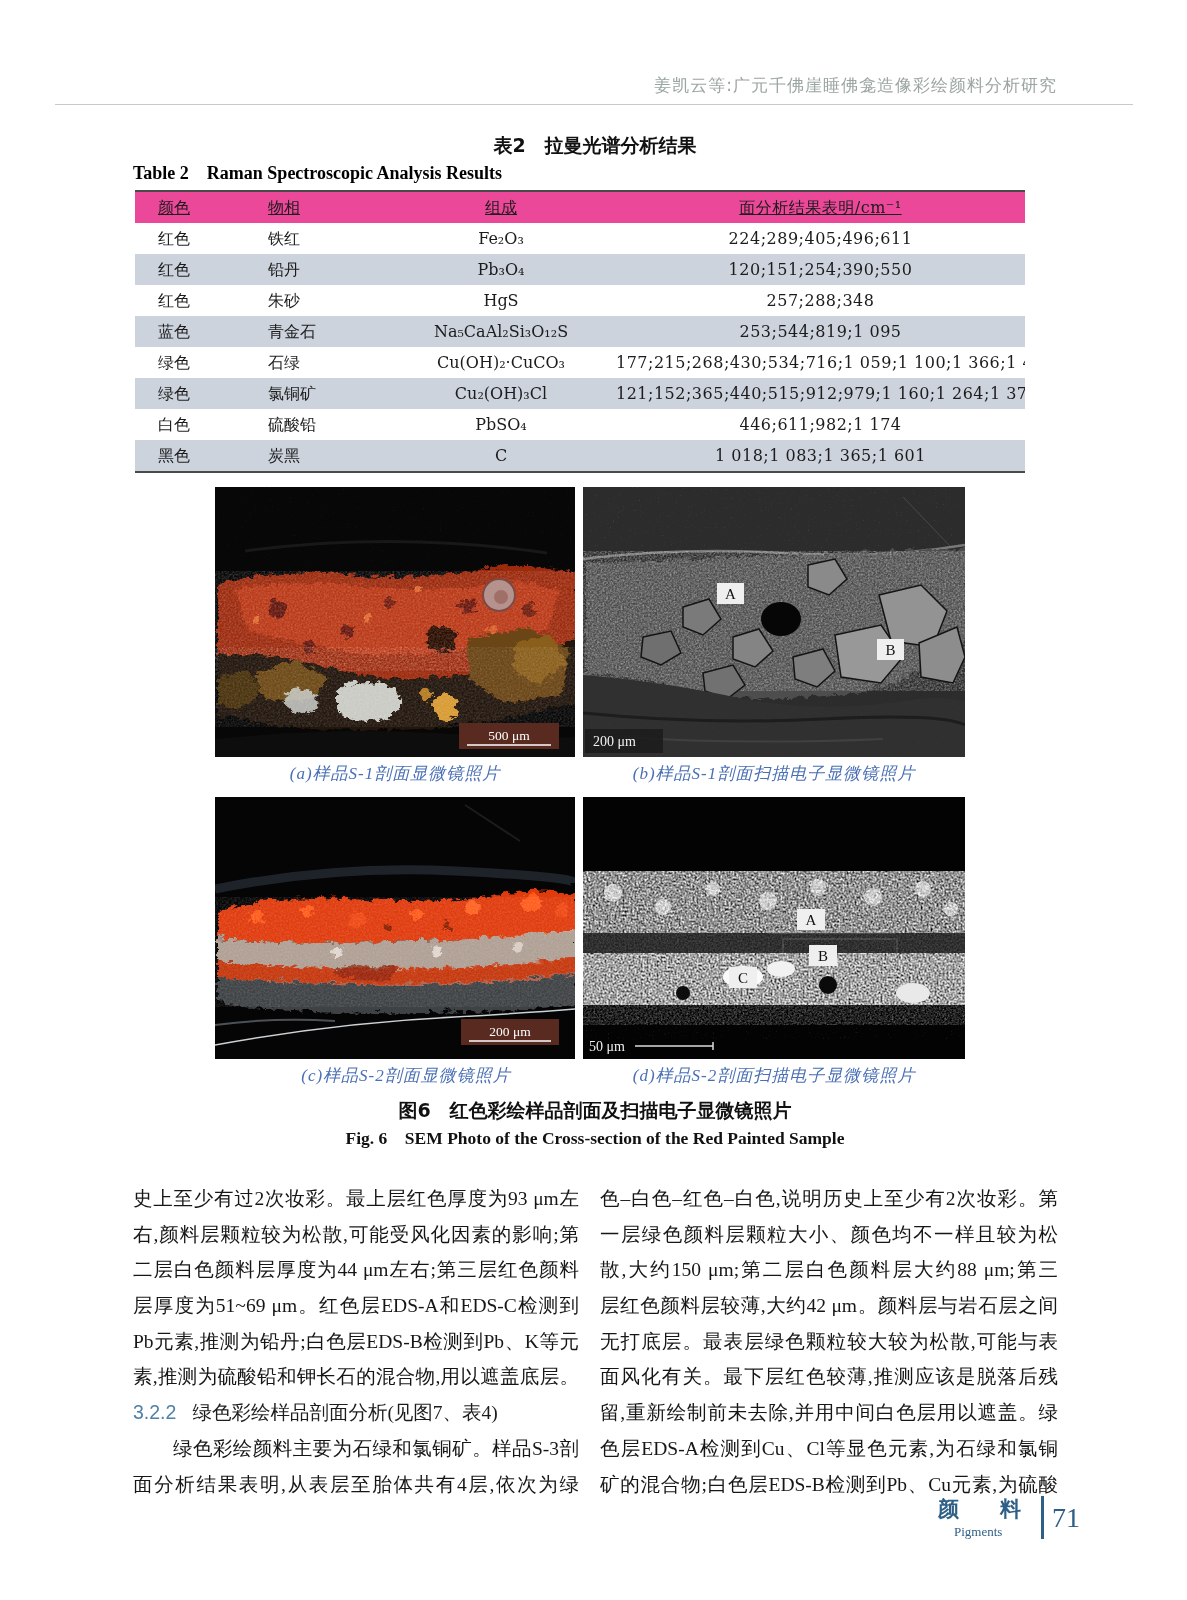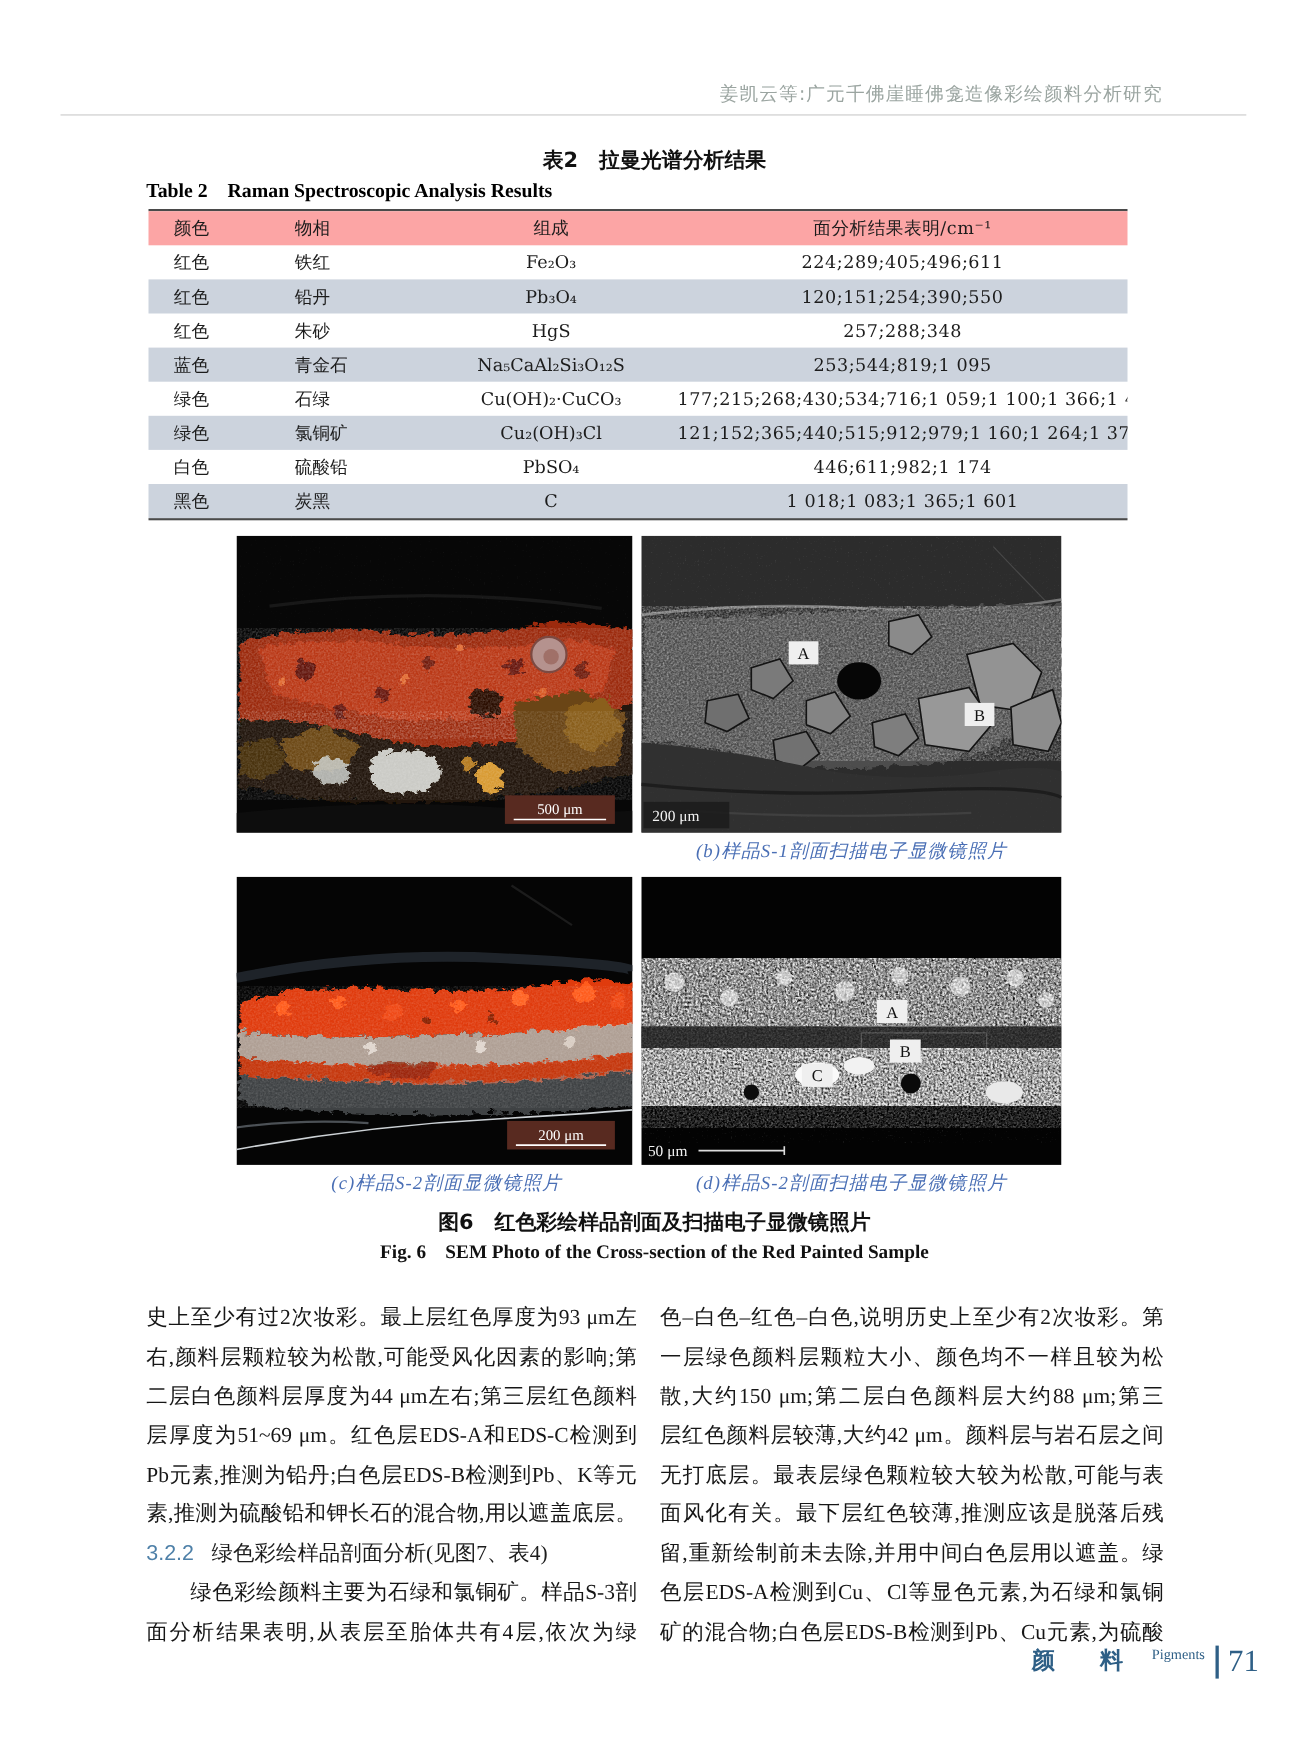--- a/index.html
+++ b/index.html
@@ -24,21 +24,21 @@
     font-weight:bold; font-size:18px; font-family:"Liberation Serif",serif; color:#000000;
   }
 
   
   .rtable {
     position:absolute; top:190px; left:135px; width:890px;
     border-top:2px solid #4a4a4a; border-bottom:2px solid #4a4a4a;
     font-family:"DejaVu Serif","Liberation Serif",serif; font-size:16px;
   }
   .trow { display:flex; height:31px; line-height:31px; }
-  .thead { background:#fca5a5; }
+  .thead { background:#ec4899;text-decoration:underline; }
   .tbody .trow:nth-child(even) { background:#ccd3dd; }
   .tc { white-space:nowrap; overflow:hidden; }
   .c1 { width:92px;  padding-left:23px; }
   .c2 { width:118px; padding-left:18px; }
   .c3 { width:230px; text-align:center; }
   .c4 { flex:1; text-align:center; letter-spacing:0.5px; }
 
   
   .panel { position:absolute; }
   .panel svg { display:block; }
@@ -70,21 +70,21 @@
   .bline {
     height:35.7px; line-height:35.7px; font-size:19.5px; color:#161616;
     text-align:justify; text-align-last:justify; white-space:nowrap; overflow:visible;
   }
   .heading-line { height:35.7px; line-height:35.7px; font-size:19.5px; text-align:right; text-align-last:left; }
   .secnum { color:#4e80a8; margin-right:16px; font-family:"Liberation Sans",sans-serif; }
   .para2 .bline:first-child { text-indent:40px; }
 
   
   .footer { position:absolute; left:938px; top:1495px; display:flex; align-items:stretch; }
-  .jblock { display:flex; flex-direction:row; justify-content:center; padding-right:10px; }
+  .jblock { display:flex; flex-direction:column; justify-content:center; padding-right:10px; }
   .j-zh { font-weight:bold; color:#2e5f86; font-size:21px; letter-spacing:10px;
           font-family:"DejaVu Sans","Liberation Sans",sans-serif; }
   .j-en { color:#2e5f86; font-size:13px; font-family:"Liberation Serif",serif; padding-left:16px; margin-top:1px; }
   .vbar { width:3px; background:#2e5f86; margin:1px 8px 1px 0; }
   .pagenum { color:#2e5f86; font-size:28px; font-family:"Liberation Serif",serif; align-self:center; }
 
   .svgtext { font-family:"Liberation Serif",serif; }
 </style>
 </head>
 <body>
@@ -261,20 +261,21 @@
         <rect x="294" y="152" width="27" height="21" fill="#efefef"></rect>
         <text x="307.5" y="168" text-anchor="middle" class="svgtext" font-size="15" fill="#111">B</text>
       </g>
       <g>
         <rect x="2" y="242" width="78" height="24" fill="#1b1b1b" opacity="0.85"></rect>
         <text x="10" y="259" class="svgtext" font-size="14" fill="#f2f2f2">200 μm</text>
       </g>
     </svg>
   </div>
 
+  <div class="photo-cap cap-a">(a)样品S-1剖面显微镜照片</div>
   <div class="photo-cap cap-b">(b)样品S-1剖面扫描电子显微镜照片</div>
 
   <div class="panel p-c">
     <svg width="360" height="262" viewBox="0 0 360 262">
       <rect width="360" height="262" fill="#050505"></rect>
       <path d="M250,8 L305,44" stroke="#1c1c1c" stroke-width="2"></path>
       <path d="M0,92 Q120,68 240,74 T360,86" stroke="#272e35" stroke-width="9" fill="none" opacity="0.75"></path>
       <g filter="url(#fRough)">
         <path d="M0,112 Q60,96 130,100 Q220,106 290,94 Q330,88 360,96 L360,132 Q280,140 200,142 Q100,146 0,140 Z" fill="#e03a0e"></path>
         <circle cx="40" cy="118" r="7" fill="#ff5c1c"></circle>

